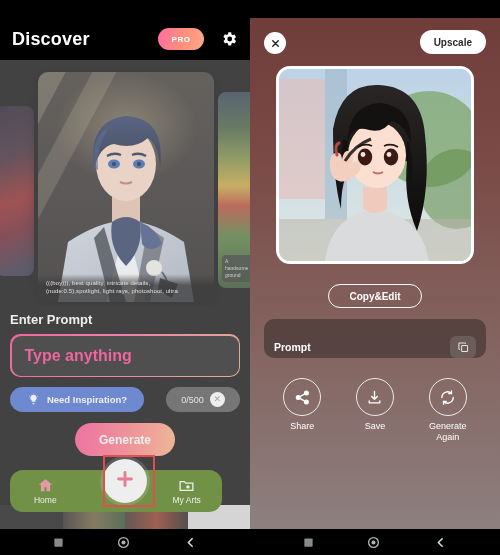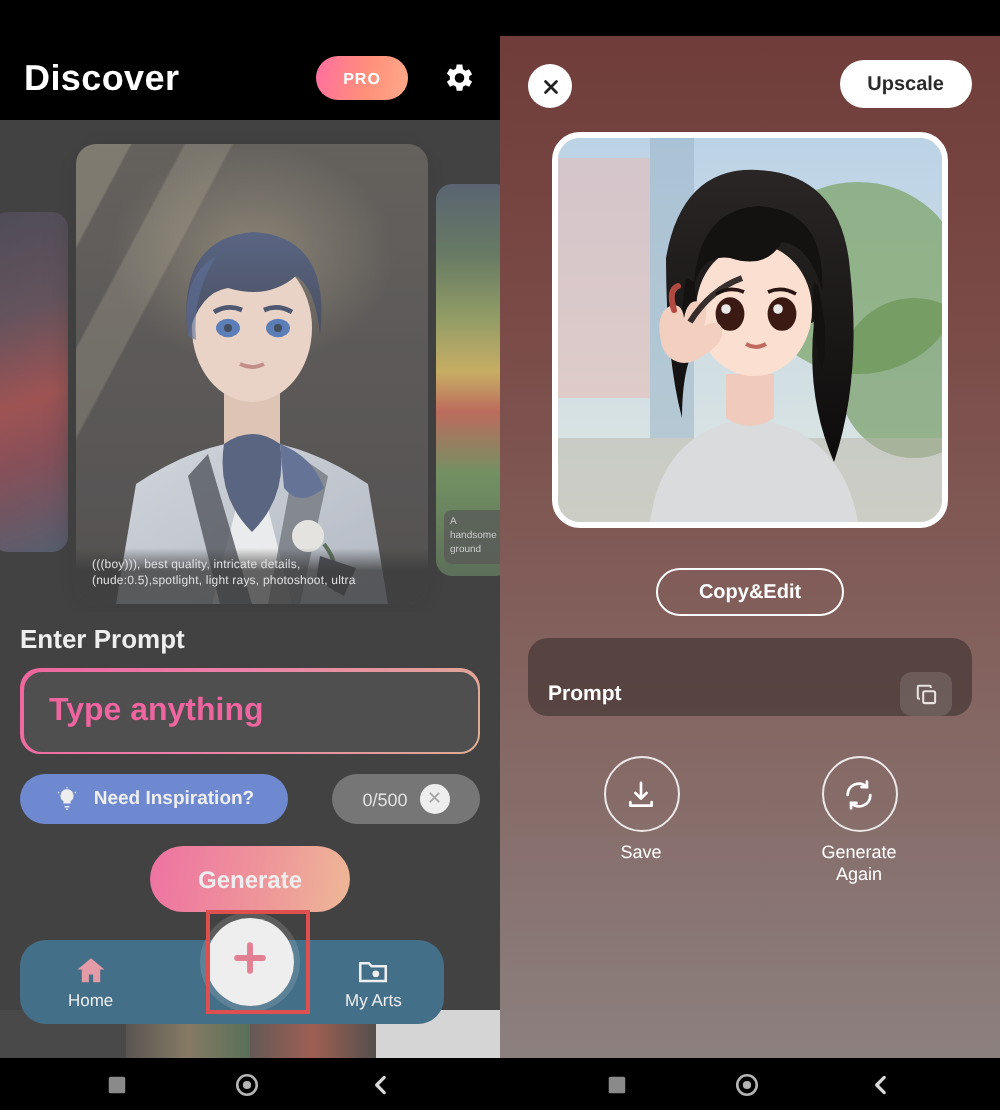--- a/index.html
+++ b/index.html
@@ -102,21 +102,21 @@
   .gen-btn {
     width: 100px; height: 33px; border-radius: 17px;
     background: linear-gradient(100deg,#ff4e93 0%,#ff7f86 55%,#ffb182 100%);
     color: #fff; font-size: 12px; font-weight: bold;
     display: flex; align-items: center; justify-content: center;
   }
 
   
   .navbar {
     position: absolute; left: 10px; right: 28px; bottom: 43px;
-    height: 42px; background: #0c4a6e; border-radius: 13px;
+    height: 42px; background: #4d7c0f; border-radius: 13px;
     display: flex; align-items: center;
   }
   .nav-item { flex: 1; text-align: center; }
   .nav-item .lbl { color: #fff; font-size: 8.5px; margin-top: 1px; display:block; }
   .nav-icon { width: 17px; height: 17px; display: block; margin: 0 auto; }
   .fab {
     position: absolute; left: 50%; transform: translateX(-50%);
     bottom: 52px; width: 44px; height: 44px; border-radius: 50%;
     background: #fff; display: flex; align-items: center; justify-content: center;
     box-shadow: 0 0 0 3px rgba(255,255,255,.15);
@@ -442,20 +442,31 @@
             <rect x="8.5" y="8.5" width="11" height="11" rx="1.6"></rect>
             <path d="M5.5 15.5h-1a1 1 0 0 1-1-1v-10a1 1 0 0 1 1-1h10a1 1 0 0 1 1 1v1"></path>
           </svg>
         </span>
       </div>
     </div>
 
     <div class="actions">
       <div class="act">
         <div class="act-circle">
+          <svg width="17" height="17" viewBox="0 0 24 24" fill="none" stroke="#fff" stroke-width="1.9">
+            <circle cx="17.5" cy="5.5" r="2.6" fill="#fff"></circle>
+            <circle cx="6" cy="12" r="2.6" fill="#fff"></circle>
+            <circle cx="17.5" cy="18.5" r="2.6" fill="#fff"></circle>
+            <path d="M8.4 10.8l6.8-3.9M8.4 13.2l6.8 3.9"></path>
+          </svg>
+        </div>
+        <span class="lbl2">Share</span>
+      </div>
+      <div class="act">
+        <div class="act-circle">
           <svg width="17" height="17" viewBox="0 0 24 24" fill="none" stroke="#fff" stroke-width="1.9" stroke-linecap="round" stroke-linejoin="round">
             <path d="M12 3.5v11m0 0l-4-4m4 4l4-4"></path>
             <path d="M4.5 17v2.5h15V17"></path>
           </svg>
         </div>
         <span class="lbl2">Save</span>
       </div>
       <div class="act">
         <div class="act-circle">
           <svg width="17" height="17" viewBox="0 0 24 24" fill="none" stroke="#fff" stroke-width="1.9" stroke-linecap="round">

